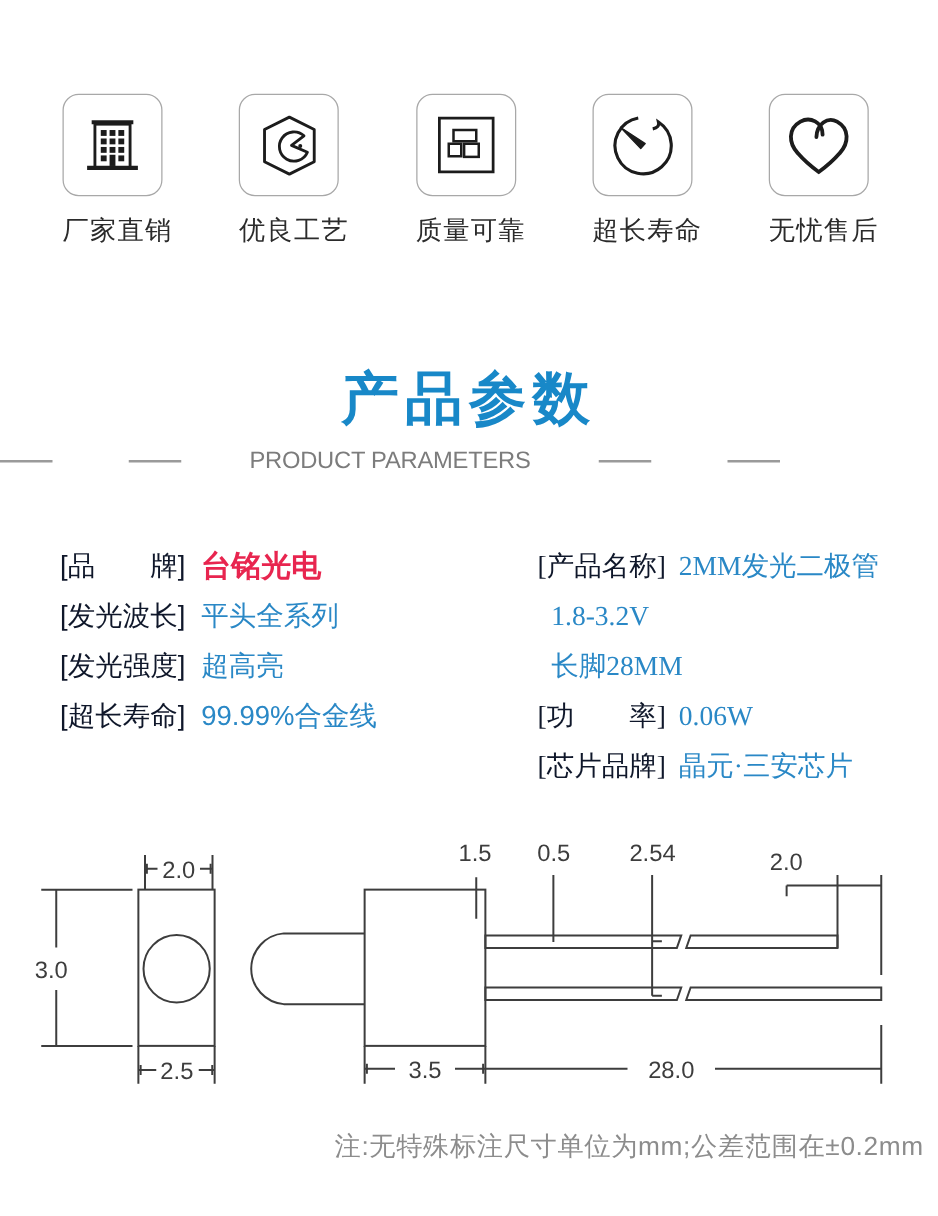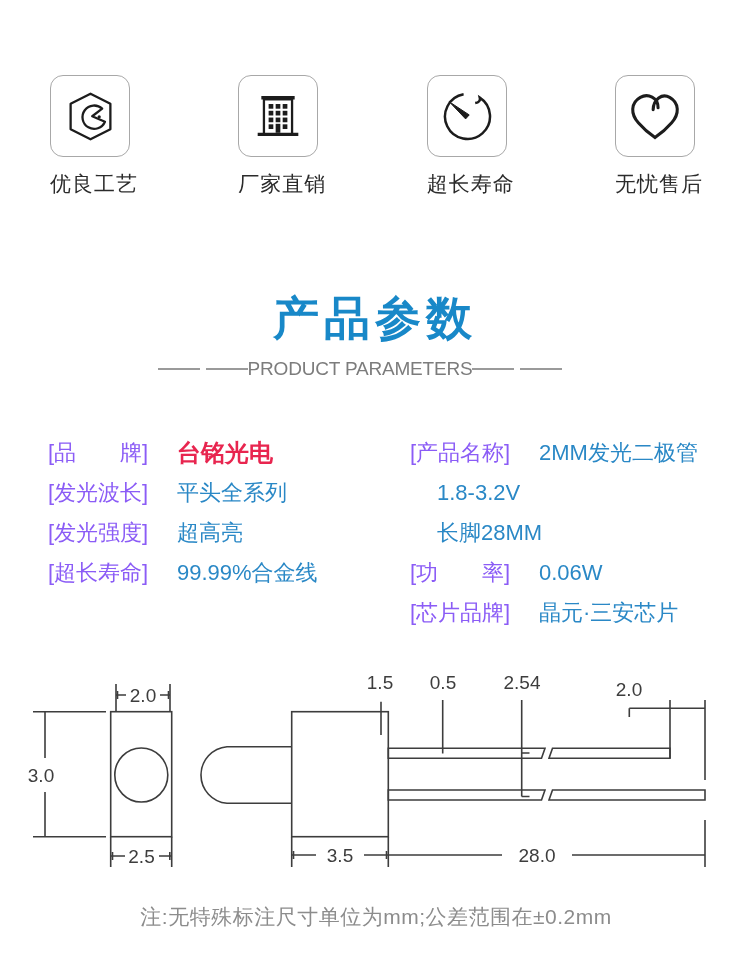--- a/index.html
+++ b/index.html
@@ -4,54 +4,44 @@
 <style>
   * { margin:0; padding:0; box-sizing:border-box; }
   body { width:750px; height:973px; background:#ffffff; font-family:"Liberation Sans", sans-serif; position:relative; overflow:hidden; }
 
   .features { position:absolute; top:75px; left:50px; width:645px; display:flex; justify-content:space-between; }
   .feature { width:80px; text-align:center; }
   .feature-box { width:80px; height:82px; border:1px solid #a8a8a8; border-radius:13px; display:flex; align-items:center; justify-content:center; background:#fff; }
   .feature-label { margin-top:13px; font-size:21px; color:#2b2b2b; letter-spacing:1px; white-space:nowrap; }
 
   .sec-title { position:absolute; top:288px; left:0; width:750px; text-align:center; font-size:46px; font-weight:bold; color:#1888c8; letter-spacing:5px; }
-  .sec-sub { position:absolute; top:358px; left:0; width:624px; display:flex; align-items:center; justify-content:center;margin-left:48px; }
+  .sec-sub { position:absolute; top:358px; left:0; width:624px; display:flex; align-items:center; justify-content:space-between; }
   .sec-sub-text { font-size:19px; color:#7c7c7c; letter-spacing:-0.2px; }
   .dash { display:inline-block; width:42px; height:2px; background:#9a9a9a; }
   .dash.gapL { margin-right:6px; }
   .dash.gapR { margin-left:6px; }
 
   .param-col { position:absolute; }
   .param-col.left { left:48px; top:433px; }
-  .param-col.right { left:410px; top:433px; }
+  .param-col.right { left:430px; top:433px;font-family:Liberation Serif, serif; }
   .param-row { height:40px; display:flex; align-items:center; }
-  .param-label { width:102px; flex:none; font-size:22px; color:#8b5cf6; white-space:pre; }
-  .param-value { margin-left:27px; font-size:22px; color:#2a88c6; white-space:nowrap; }
+  .param-label { width:102px; flex:none; font-size:22px; color:#0f172a; white-space:pre; }
+  .param-value { margin-left:11px; font-size:22px; color:#2a88c6; white-space:nowrap; }
   .param-value.brand { color:#e8254f; font-weight:bold; font-size:24px; }
 
   .drawing { position:absolute; top:660px; left:0; }
 
-  .note { position:absolute; top:903px; left:13px; width:726px; text-align:center; font-size:21px; color:#8c8c8c; letter-spacing:0.5px; }
+  .note { position:absolute; top:903px; left:13px; width:726px; text-align:right; font-size:21px; color:#8c8c8c; letter-spacing:0.5px; }
 
   svg.icon { display:block; }
 </style>
 </head>
 <body>
 
 <div class="features">
-  <div class="feature">
-    <div class="feature-box">
-      <svg class="icon" width="55" height="55" viewBox="0 0 48 48" fill="none" stroke="#1c1c1c" stroke-width="2">
-        <path d="M24 4.1 L41.35 12.8 V35.2 L24 43.9 L6.65 35.2 V12.8 Z" stroke-linejoin="round"></path>
-        <path d="M34.2 17.2 A10.2 10.2 0 1 0 36.6 28.6 L25.5 23.8 Z" stroke-linejoin="round"></path>
-        <circle cx="31.6" cy="24.2" r="1.4" fill="#1c1c1c" stroke="none"></circle>
-      </svg>
-    </div>
-    <div class="feature-label">优良工艺</div>
-  </div>
   <div class="feature">
     <div class="feature-box">
       <svg class="icon" width="50" height="50" viewBox="0 0 48 48" fill="none" stroke="#1c1c1c" stroke-width="2.2">
         <path d="M8 6.5 H40" stroke-width="3.2"></path>
         <rect x="10.5" y="8" width="27" height="33.6"></rect>
         <path d="M4.5 41.6 H43.5" stroke-width="3.2"></path>
         <g fill="#1c1c1c" stroke="none">
           <rect x="15" y="12.5" width="4.5" height="4.5"></rect>
             <rect x="21.75" y="12.5" width="4.5" height="4.5"></rect>
             <rect x="28.5" y="12.5" width="4.5" height="4.5"></rect>
@@ -61,20 +51,41 @@
           <rect x="15" y="25.5" width="4.5" height="4.5"></rect>
             <rect x="21.75" y="25.5" width="4.5" height="4.5"></rect>
             <rect x="28.5" y="25.5" width="4.5" height="4.5"></rect>
           <rect x="15" y="32" width="4.5" height="4.5"></rect>
             <rect x="28.5" y="32" width="4.5" height="4.5"></rect>
           <rect x="21.75" y="31.5" width="4.5" height="8.6"></rect>
         </g>
       </svg>
     </div>
     <div class="feature-label">厂家直销</div>
+  </div>
+  <div class="feature">
+    <div class="feature-box">
+      <svg class="icon" width="55" height="55" viewBox="0 0 48 48" fill="none" stroke="#1c1c1c" stroke-width="2">
+        <path d="M24 4.1 L41.35 12.8 V35.2 L24 43.9 L6.65 35.2 V12.8 Z" stroke-linejoin="round"></path>
+        <path d="M34.2 17.2 A10.2 10.2 0 1 0 36.6 28.6 L25.5 23.8 Z" stroke-linejoin="round"></path>
+        <circle cx="31.6" cy="24.2" r="1.4" fill="#1c1c1c" stroke="none"></circle>
+      </svg>
+    </div>
+    <div class="feature-label">优良工艺</div>
+  </div>
+  <div class="feature">
+    <div class="feature-box">
+      <svg class="icon" width="48" height="48" viewBox="0 0 48 48" fill="none" stroke="#1c1c1c" stroke-width="2.2">
+        <rect x="2.5" y="2.5" width="43" height="43"></rect>
+        <rect x="13.8" y="12" width="18.2" height="9" stroke-width="2"></rect>
+        <rect x="10" y="23" width="10" height="10" stroke-width="2"></rect>
+        <rect x="22.3" y="23" width="11.7" height="10.5" stroke-width="2"></rect>
+      </svg>
+    </div>
+    <div class="feature-label">质量可靠</div>
   </div>
   <div class="feature">
     <div class="feature-box">
       <svg class="icon" width="50" height="50" viewBox="0 0 50 50" fill="none" stroke="#1c1c1c" stroke-width="2.5">
         <path d="M21.6 3.34 A22.5 22.5 0 1 0 37.76 6.62 Q38.8 11 33.2 12.1"></path>
         <path d="M7.3 10.8 L27.2 23.9 L23.6 27.9 Z" fill="#1c1c1c" stroke="#1c1c1c" stroke-width="1" stroke-linejoin="round"></path>
       </svg>
     </div>
     <div class="feature-label">超长寿命</div>
   </div>

